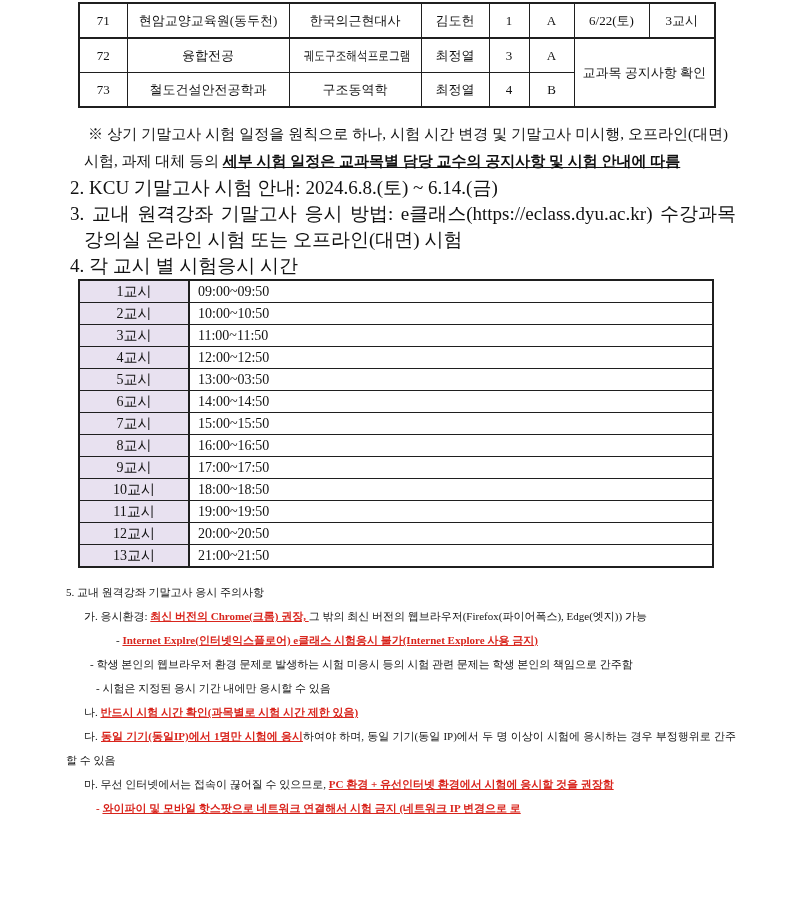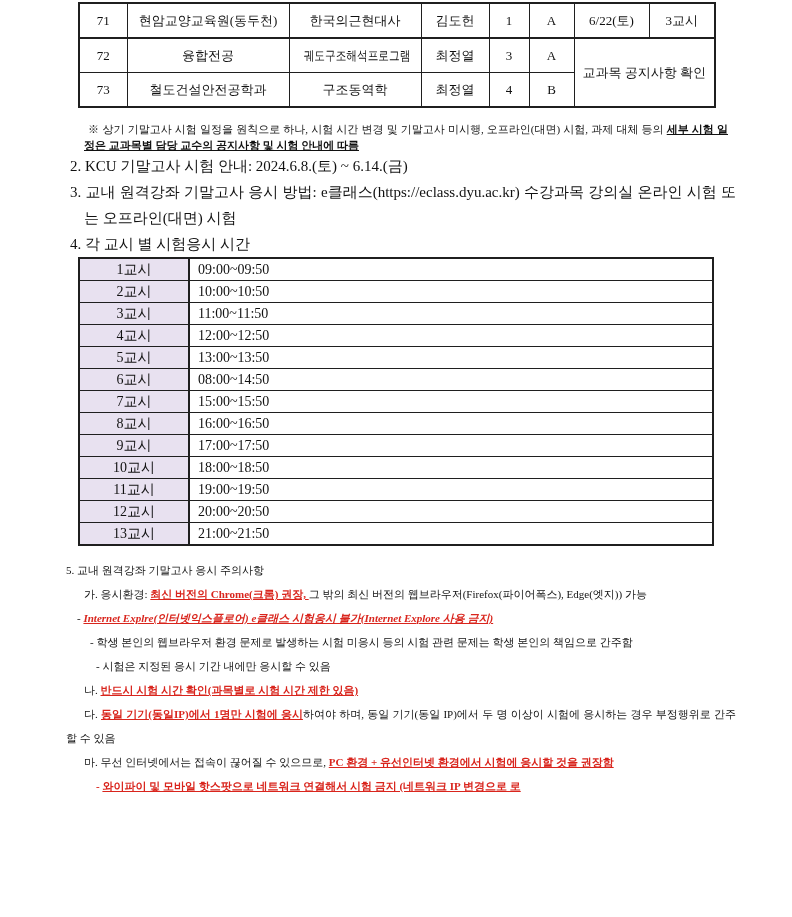--- a/index.html
+++ b/index.html
@@ -27,23 +27,23 @@
     font-size:13px;height:33px;padding:0 2px;overflow:hidden;white-space:nowrap;
   }
   table.sched tr.r71 td{border-bottom-width:2px;}
   table.sched td.merged{white-space:normal;line-height:17px;font-size:13px;}
   .condensed{display:inline-block;transform:scaleX(.82);transform-origin:center;white-space:nowrap;}
 
   
   p{margin:0;text-align:justify;}
   .notice{
     margin:13px 64px 0 84px;
-    font-size:11px;line-height:16px;text-indent:4px;
-  }
-  .item{margin-left:70px;margin-right:56px;font-size:15px;line-height:26px;}
+    font-size:15px;line-height:27px;text-indent:4px;
+  }
+  .item{margin-left:70px;margin-right:56px;font-size:19px;line-height:26px;}
   .item3{padding-left:14px;text-indent:-14px;}
 
   .u{font-weight:bold;text-decoration:underline;}
   .red{color:var(--red);font-weight:bold;text-decoration:underline;}
   .redplain{color:var(--red);font-weight:bold;}
 
   
   table.ptable{
     border-collapse:collapse;table-layout:fixed;
     width:636px;margin:0 0 0 78px;
@@ -56,21 +56,21 @@
   table.ptable td.pname{
     background:var(--lav);text-align:center;border-right:2px solid var(--bd);
   }
   table.ptable td.ptime{padding-left:8px;text-align:left;}
 
   
   .sec5{margin-top:12px;}
   .c{margin-right:56px;font-size:11px;line-height:24px;}
   .c.item5{margin-left:66px;}
   .c.ga   {margin-left:84px;}
-  .c.gad1 {margin-left:77px;font-style:italic;}
+  .c.gad1 {margin-left:116px;}
   .c.gad2 {margin-left:60px;text-indent:30px;}
   .c.na   {margin-left:84px;}
   .c.nad1 {margin-left:96px;}
   .c.da   {margin-left:66px;text-indent:18px;}
   .c.ra   {margin-left:84px;}
   .c.ma   {margin-left:98px;text-indent:-14px;}
   .c.mad1 {margin-left:96px;}
 </style>
 </head>
 <body>
@@ -147,26 +147,26 @@
           <td class="ptime">11:00~11:50</td>
         </tr>
 
         <tr>
           <td class="pname">4교시</td>
           <td class="ptime">12:00~12:50</td>
         </tr>
 
         <tr>
           <td class="pname">5교시</td>
-          <td class="ptime">13:00~13:50</td>
+          <td class="ptime">13:00~03:50</td>
         </tr>
 
         <tr>
           <td class="pname">6교시</td>
-          <td class="ptime">08:00~14:50</td>
+          <td class="ptime">14:00~14:50</td>
         </tr>
 
         <tr>
           <td class="pname">7교시</td>
           <td class="ptime">15:00~15:50</td>
         </tr>
 
         <tr>
           <td class="pname">8교시</td>
           <td class="ptime">16:00~16:50</td>

